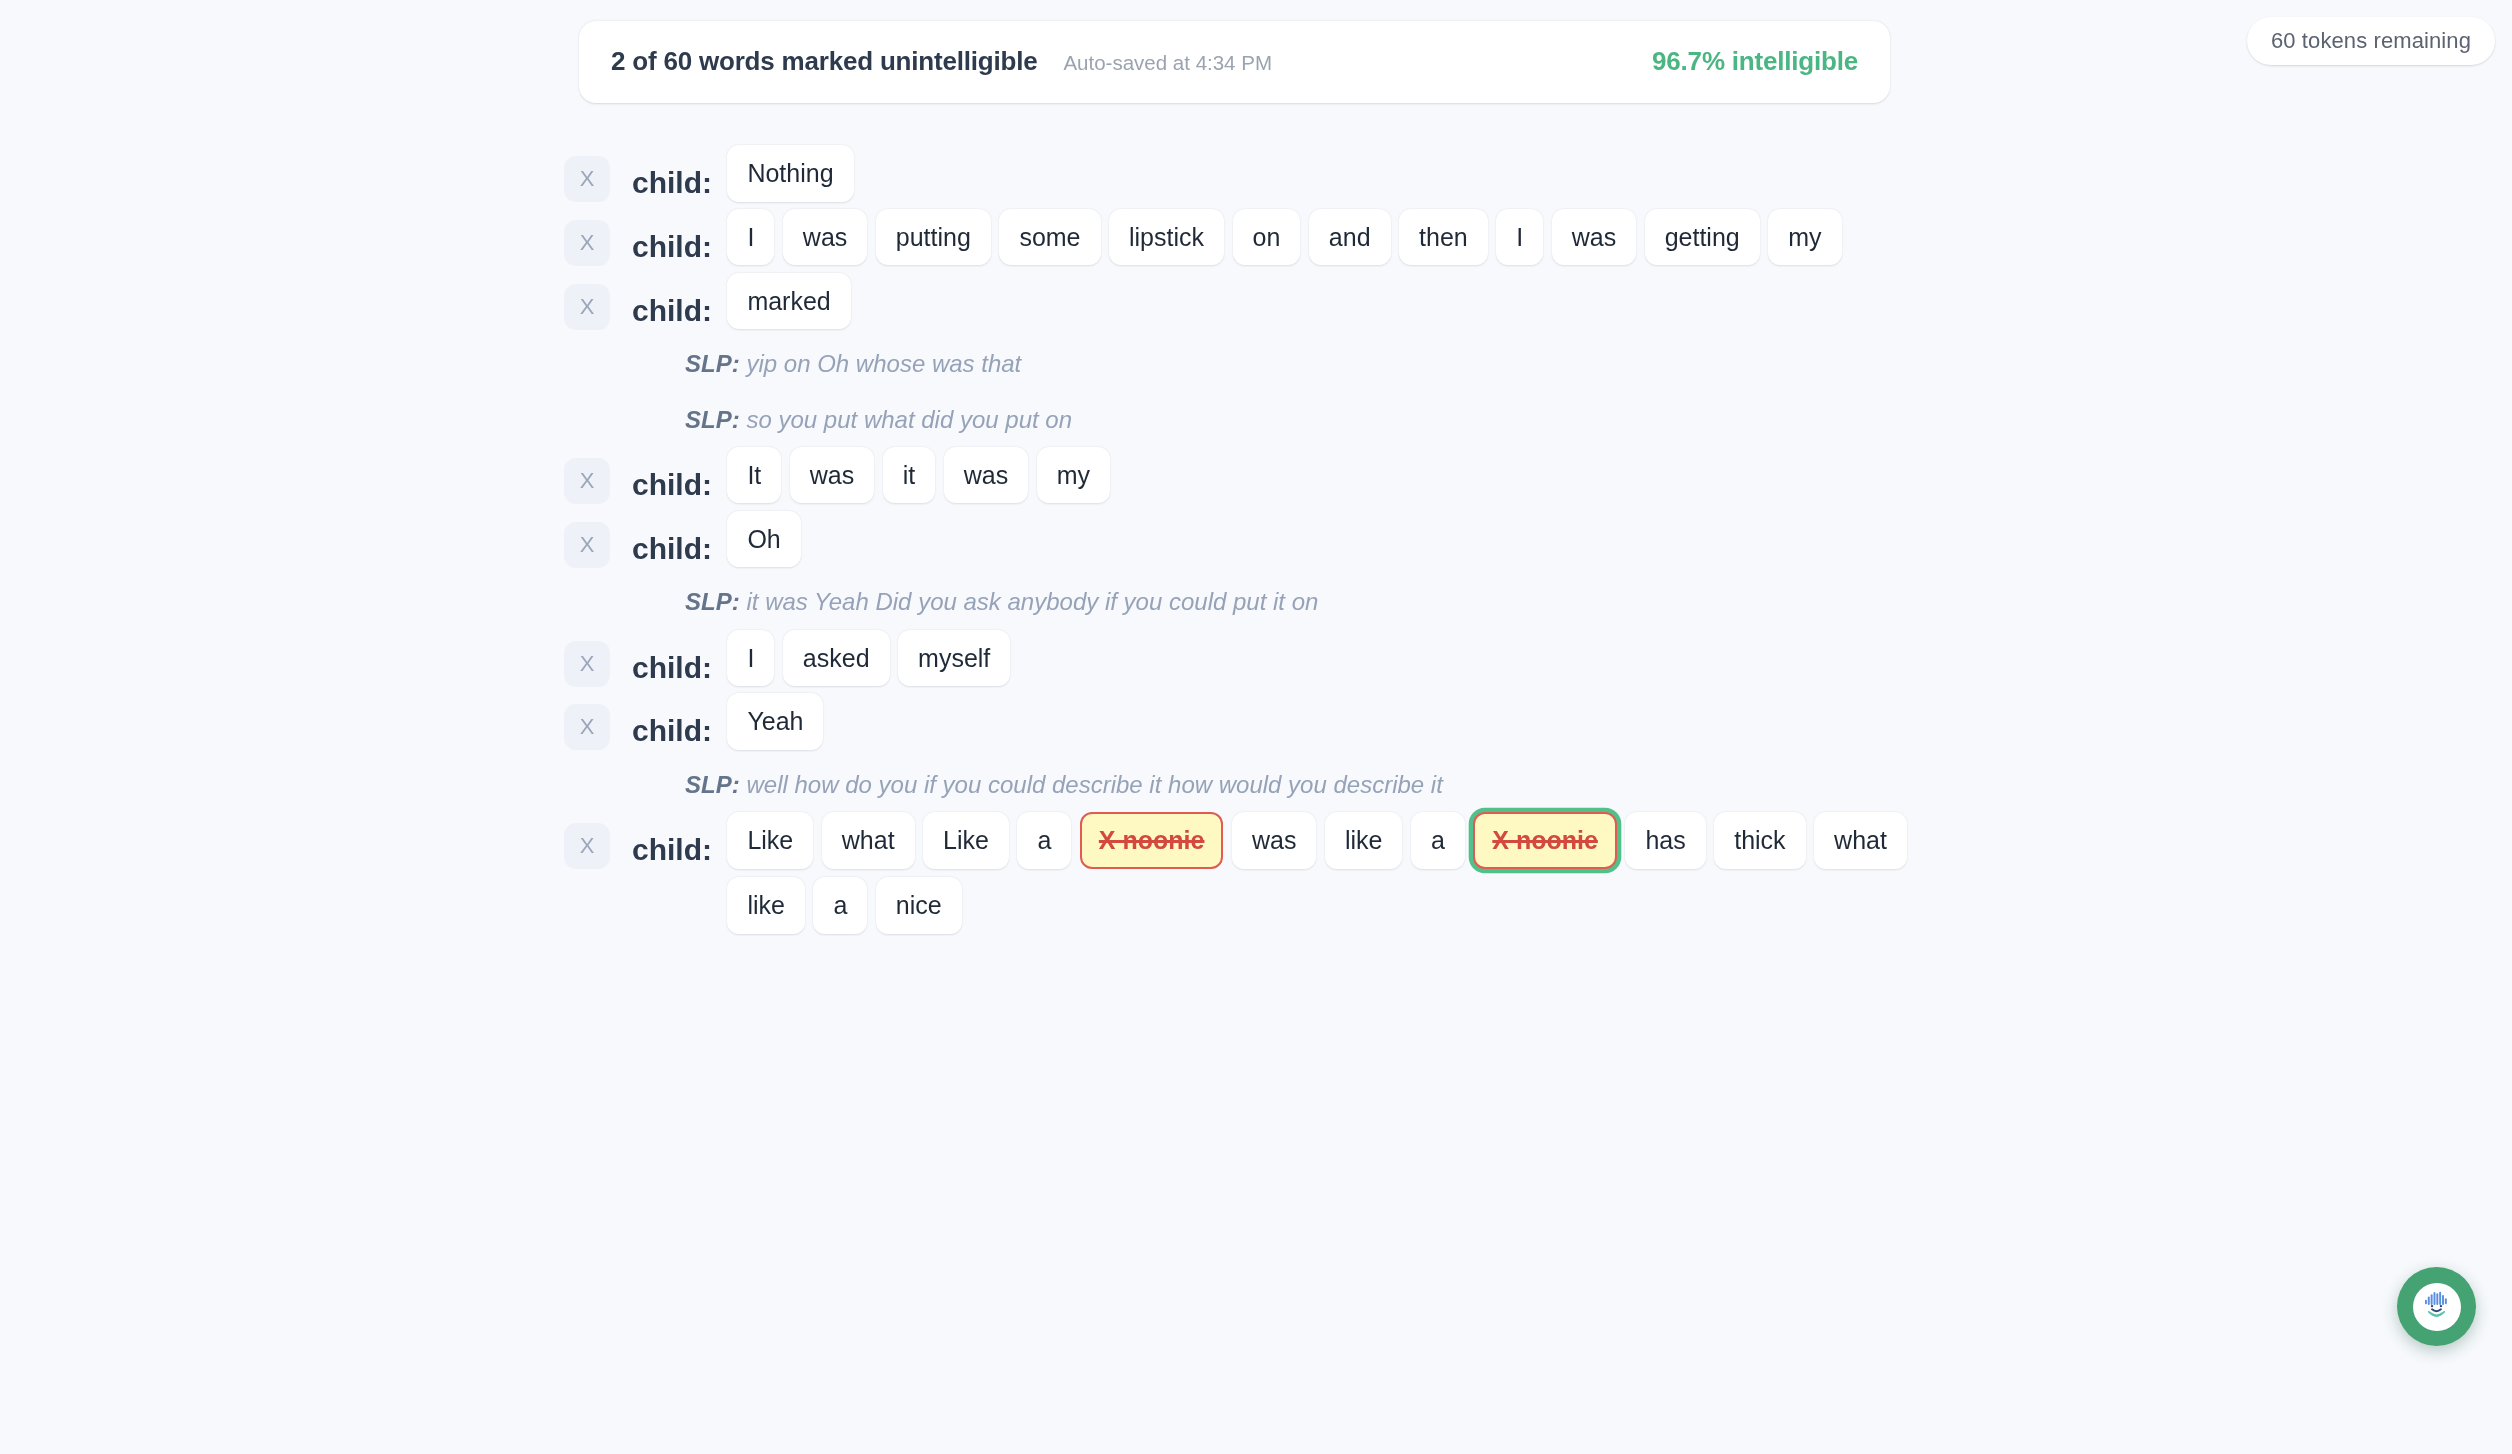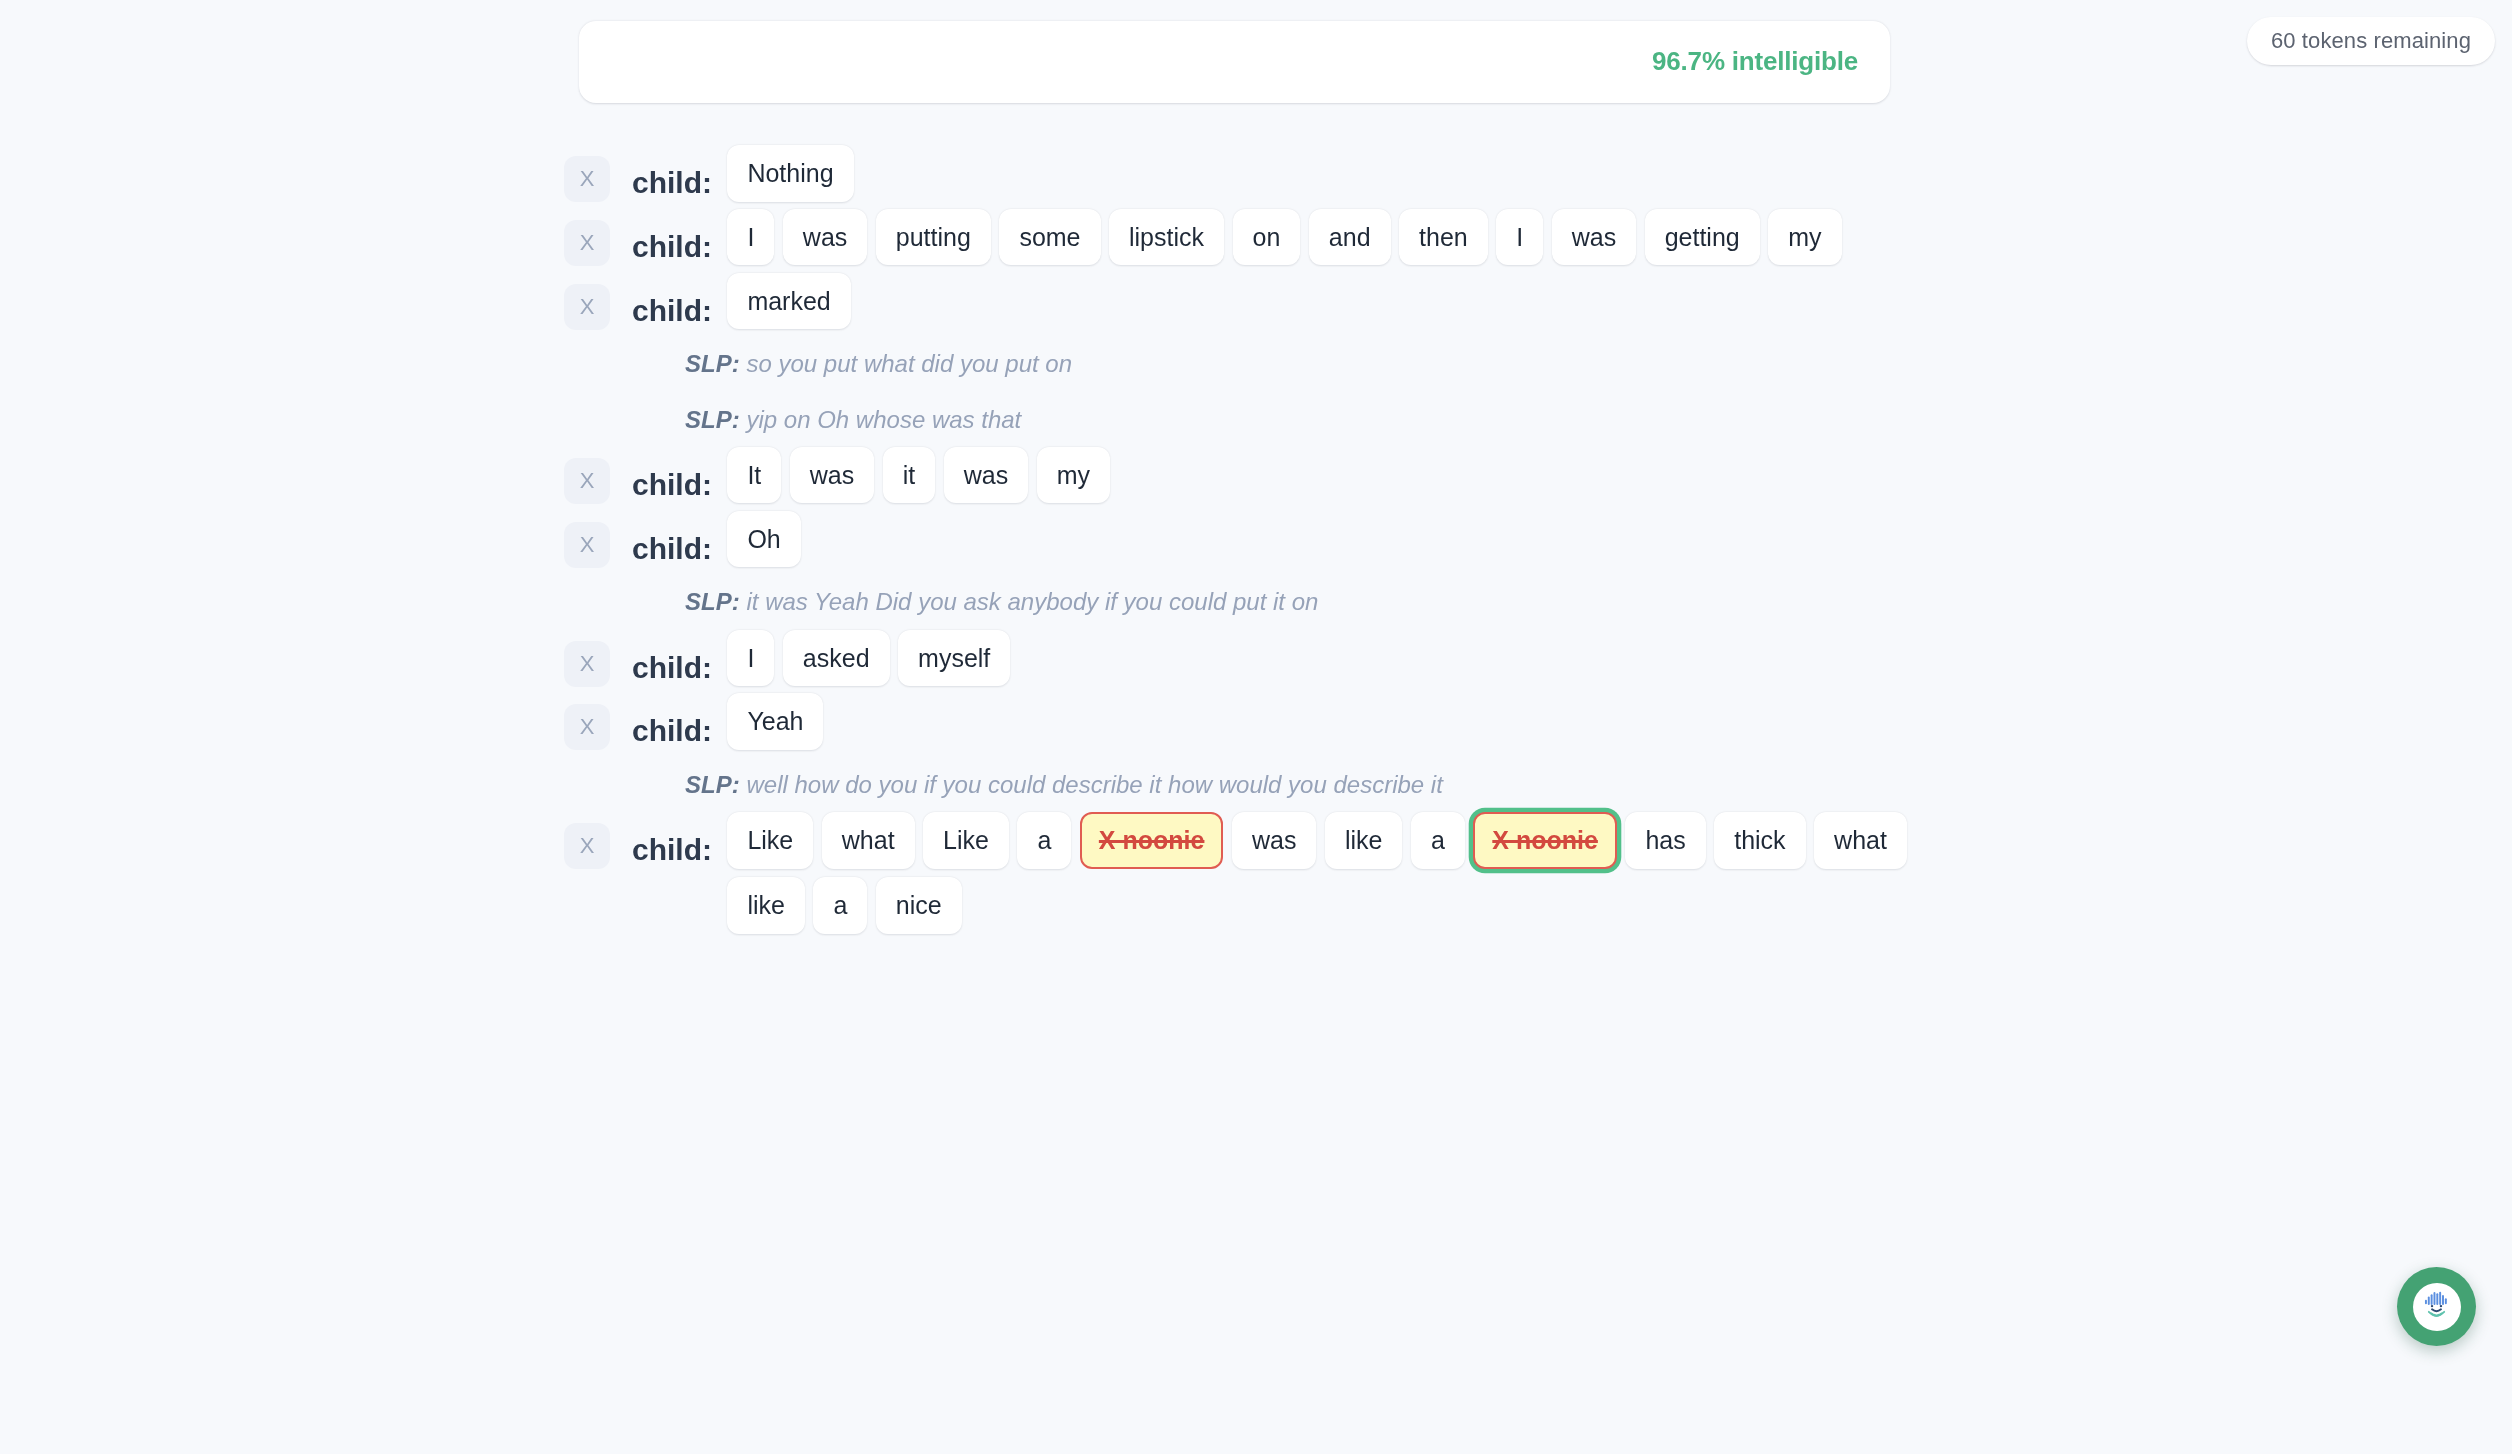--- a/index.html
+++ b/index.html
@@ -189,20 +189,24 @@
   }
 </style>
 </head>
 <body>
 
 <div id="app">
 
   <div class="token-pill">60 tokens remaining</div>
 
   <div class="status-card">
+    <div class="status-left">
+      <span class="status-count">2 of 60 words marked unintelligible</span>
+      <span class="status-autosave">Auto-saved at 4:34 PM</span>
+    </div>
     <div class="status-spacer"></div>
     <span class="status-intelligible">96.7% intelligible</span>
   </div>
 
   <div class="transcript" id="transcript">
       <div class="utt-child">
         <button class="x-btn">X</button>
         <span class="speaker-child">child:</span>
         <div class="words">
           <span class="word">Nothing</span>
@@ -226,22 +230,22 @@
           <span class="word">my</span>
         </div>
       </div>
       <div class="utt-child">
         <button class="x-btn">X</button>
         <span class="speaker-child">child:</span>
         <div class="words">
           <span class="word">marked</span>
         </div>
       </div>
+      <div class="utt-slp"><span class="slp-label">SLP:</span><span>yip on Oh whose was that</span></div>
       <div class="utt-slp"><span class="slp-label">SLP:</span><span>so you put what did you put on</span></div>
-      <div class="utt-slp"><span class="slp-label">SLP:</span><span>yip on Oh whose was that</span></div>
       <div class="utt-child">
         <button class="x-btn">X</button>
         <span class="speaker-child">child:</span>
         <div class="words">
           <span class="word">It</span>
           <span class="word">was</span>
           <span class="word">it</span>
           <span class="word">was</span>
           <span class="word">my</span>
         </div>

